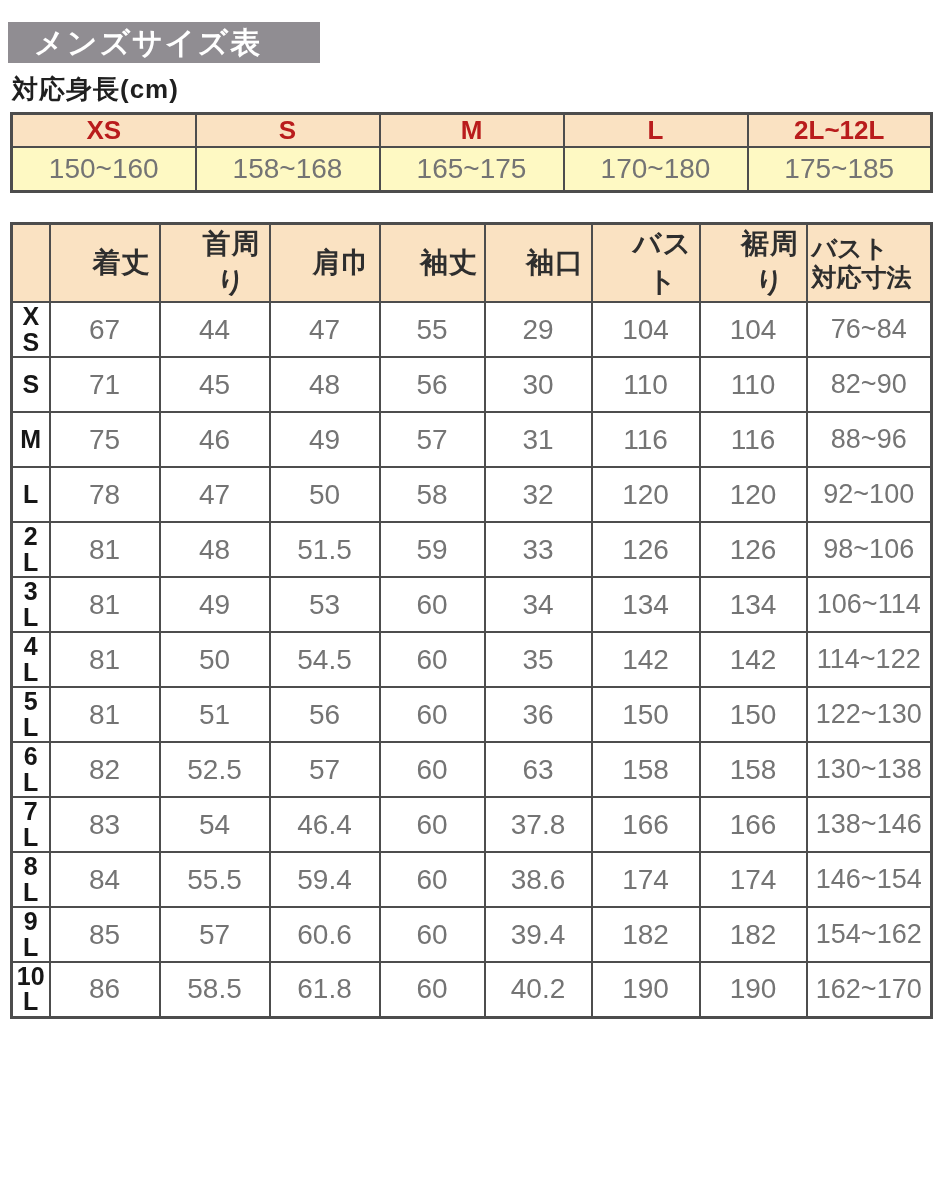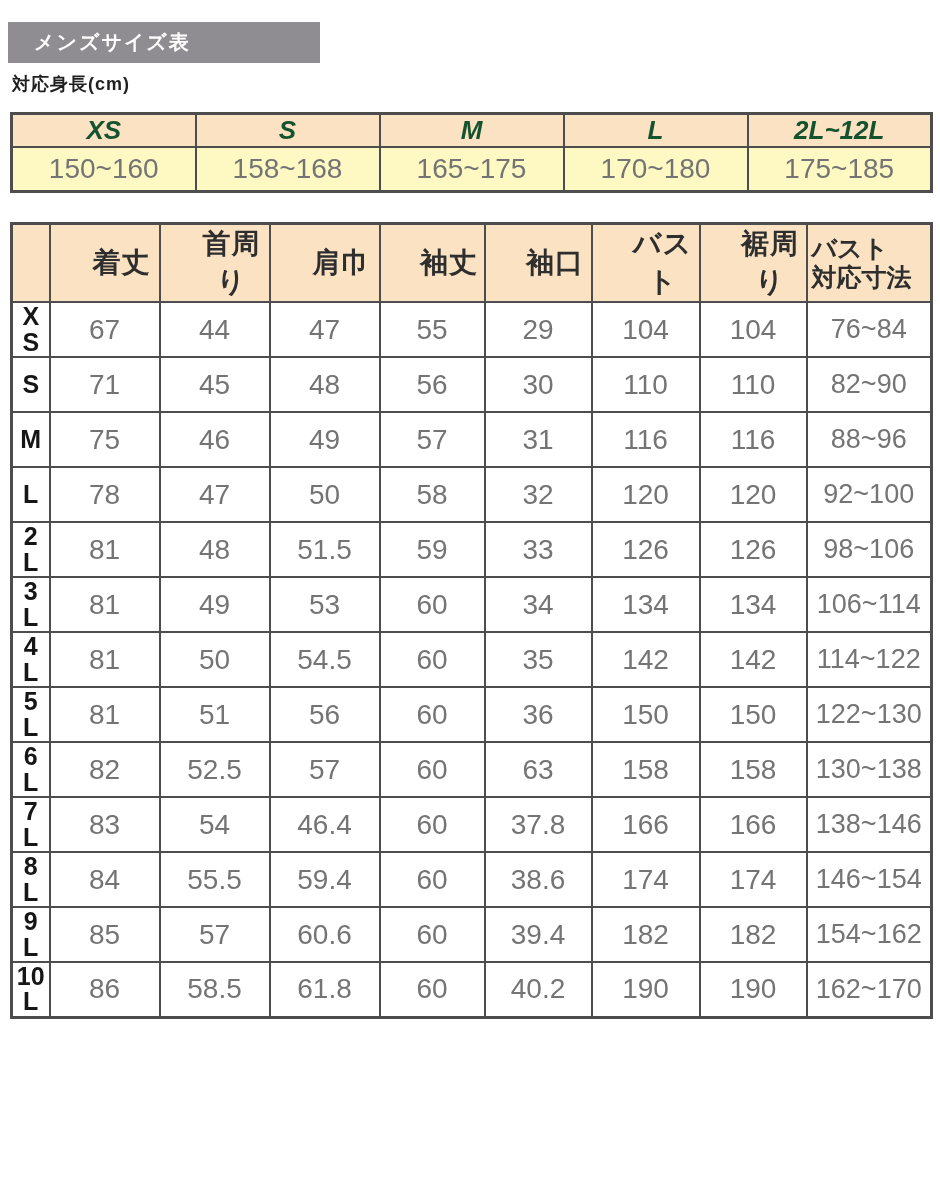--- a/index.html
+++ b/index.html
@@ -13,31 +13,31 @@
     overflow: hidden;
   }
   .title-bar {
     position: absolute;
     left: 8px;
     top: 22px;
     width: 312px;
     height: 41px;
     background: #908d92;
     color: #ffffff;
-    font-size: 20px;
+    font-size: 30px;
     font-weight: bold;
     line-height: 41px;
     padding-left: 26px;
     letter-spacing: 2px;
   }
   .subtitle {
     position: absolute;
     left: 12px;
     top: 72px;
-    font-size: 18px;
+    font-size: 26px;
     font-weight: bold;
     color: #1f1f1f;
     letter-spacing: 1px;
   }
   table.grid {
     border-collapse: collapse;
     table-layout: fixed;
     border: 3px solid #4d4d4d;
   }
   table.grid th, table.grid td {
@@ -51,22 +51,21 @@
     position: absolute;
     left: 10px;
     top: 112px;
     width: 920px;
   }
   .height-table th {
     background: #fae2c2;
     height: 31px;
     font-size: 26px;
     font-weight: 600;
-    color: #14532d;
-    font-style: italic;
+    color: #b91c1c;
   }
   .height-table td {
     height: 44px;
     font-size: 28px;
     color: #747474;
     background: #fef9c3;
   }
   
   .size-table {
     position: absolute;

